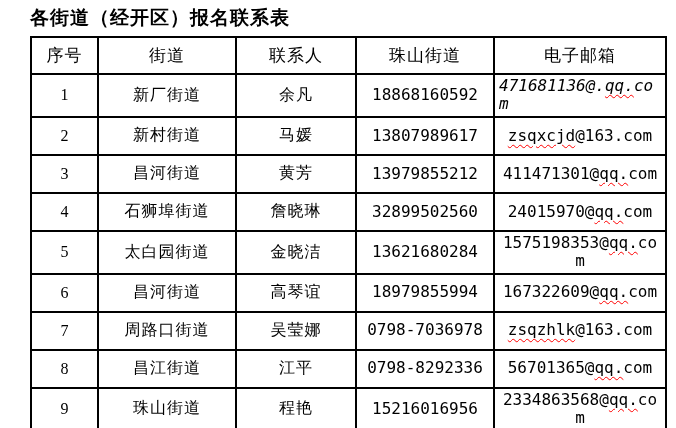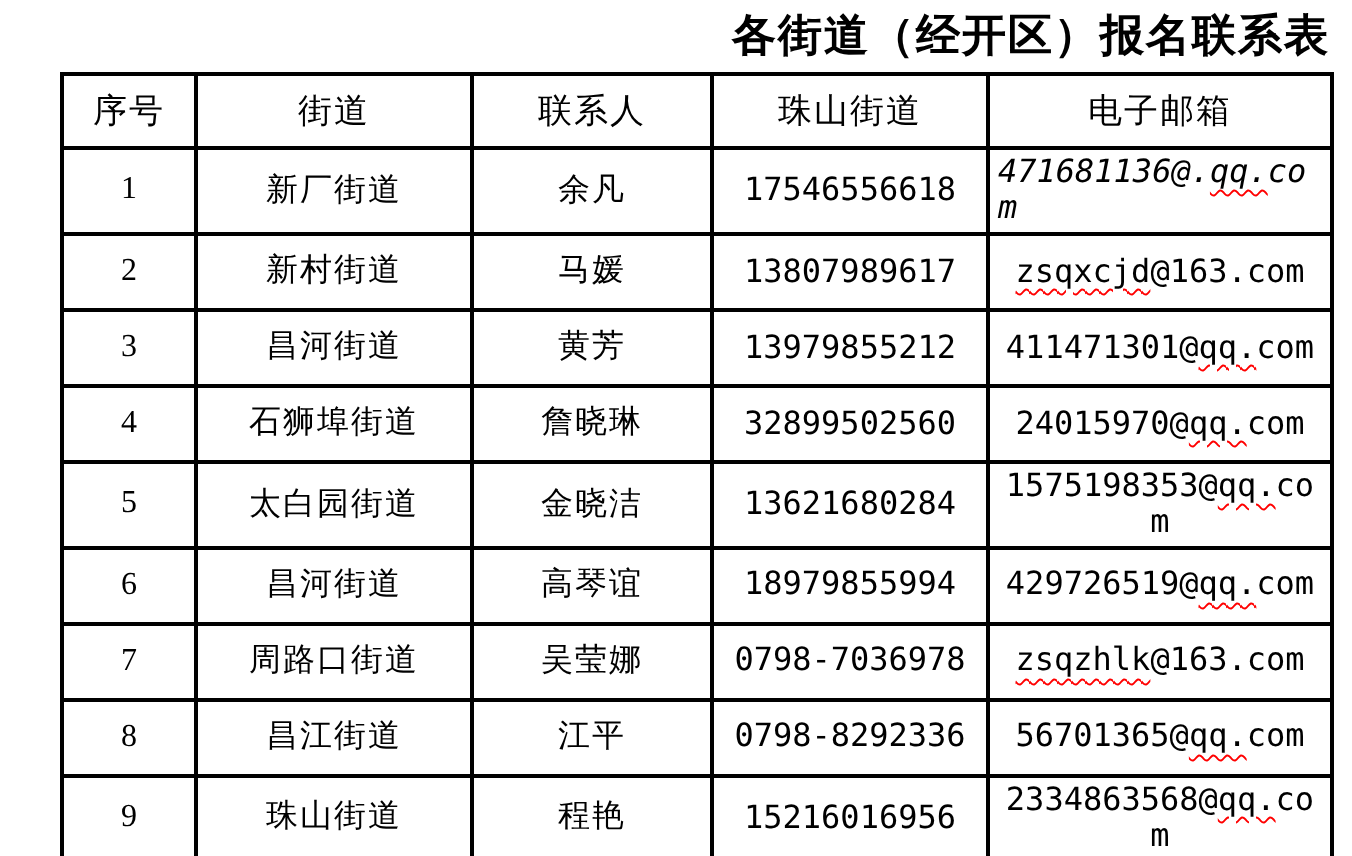--- a/index.html
+++ b/index.html
@@ -9,24 +9,24 @@
       background: #ffffff;
       width: 676px;
       height: 428px;
       overflow: hidden;
       color: #000000;
       font-family: "Liberation Serif", "DejaVu Serif", serif;
     }
     .doc-title {
       width: 635px;
       margin: 6px 0 6px 30px;
-      text-align: right;
+      text-align: left;
       font-family: "Liberation Sans", "DejaVu Sans", sans-serif;
       font-weight: bold;
-      font-size: 22px;
+      font-size: 19px;
       letter-spacing: 1px;
       line-height: 24px;
     }
     table.contact-table {
       border-collapse: collapse;
       table-layout: fixed;
       width: 635px;
       margin-left: 30px;
     }
     .contact-table th,
@@ -92,21 +92,21 @@
       <th class="cjk-cell">联系人</th>
       <th class="cjk-cell">珠山街道</th>
       <th class="cjk-cell">电子邮箱</th>
     </tr>
   </thead>
   <tbody>
     <tr>
       <td class="num-cell">1</td>
       <td class="cjk-cell">新厂街道</td>
       <td class="cjk-cell">余凡</td>
-      <td class="phone-cell">17546556618</td>
+      <td class="phone-cell">18868160592</td>
       <td class="email-cell"><span>471681136@.</span><span class="sq">qq.</span><span>com</span></td>
     </tr>
     <tr>
       <td class="num-cell">2</td>
       <td class="cjk-cell">新村街道</td>
       <td class="cjk-cell">马媛</td>
       <td class="phone-cell">13807989617</td>
       <td class="email-cell"><span></span><span class="sq">zsqxcjd</span><span>@163.com</span></td>
     </tr>
     <tr>
@@ -128,21 +128,21 @@
       <td class="cjk-cell">太白园街道</td>
       <td class="cjk-cell">金晓洁</td>
       <td class="phone-cell">13621680284</td>
       <td class="email-cell"><span>1575198353@</span><span class="sq">qq.</span><span>com</span></td>
     </tr>
     <tr>
       <td class="num-cell">6</td>
       <td class="cjk-cell">昌河街道</td>
       <td class="cjk-cell">高琴谊</td>
       <td class="phone-cell">18979855994</td>
-      <td class="email-cell"><span>429726519@</span><span class="sq">qq.</span><span>com</span></td>
+      <td class="email-cell"><span>167322609@</span><span class="sq">qq.</span><span>com</span></td>
     </tr>
     <tr>
       <td class="num-cell">7</td>
       <td class="cjk-cell">周路口街道</td>
       <td class="cjk-cell">吴莹娜</td>
       <td class="phone-cell">0798-7036978</td>
       <td class="email-cell"><span></span><span class="sq">zsqzhlk</span><span>@163.com</span></td>
     </tr>
     <tr>
       <td class="num-cell">8</td>

